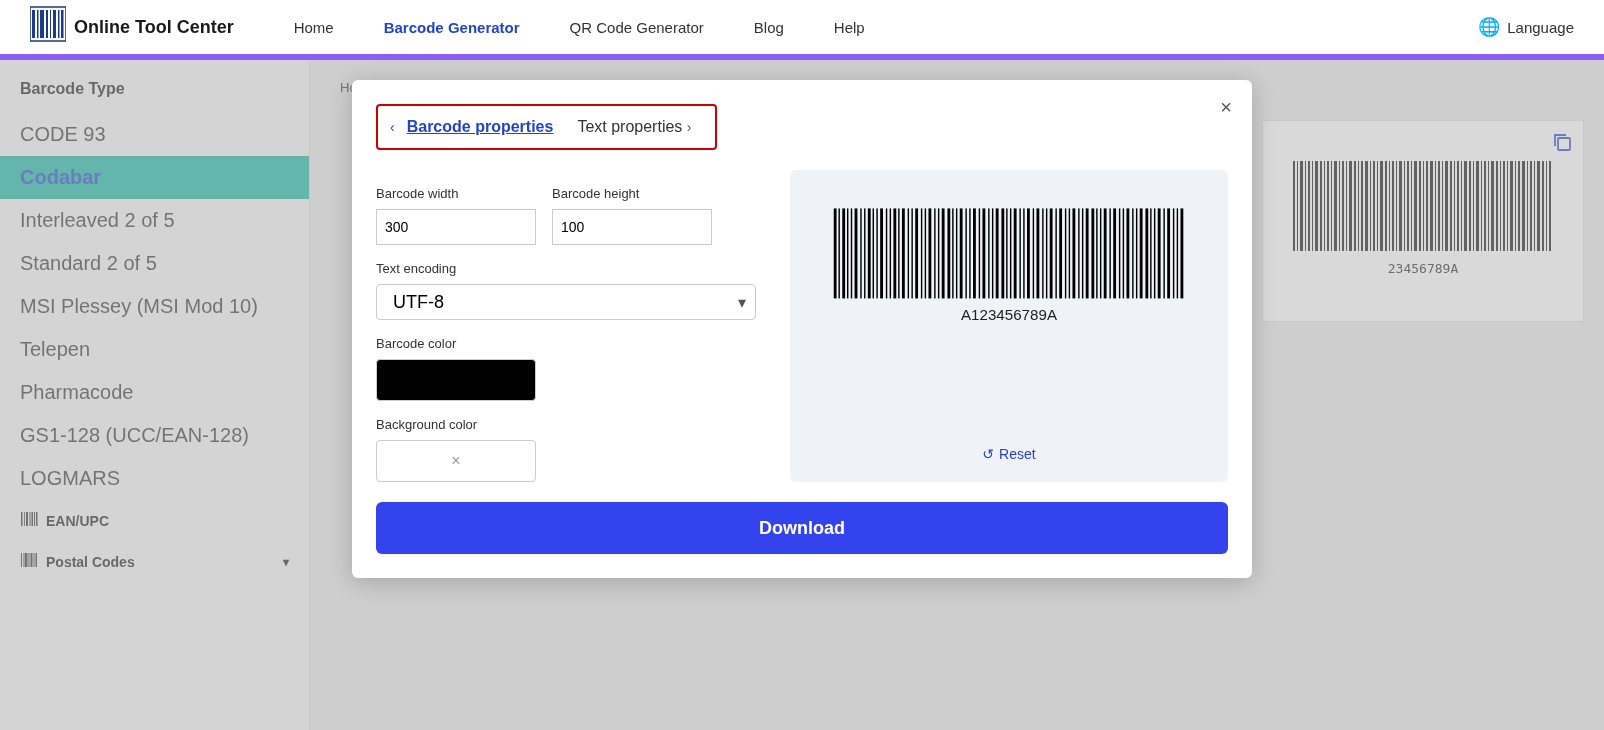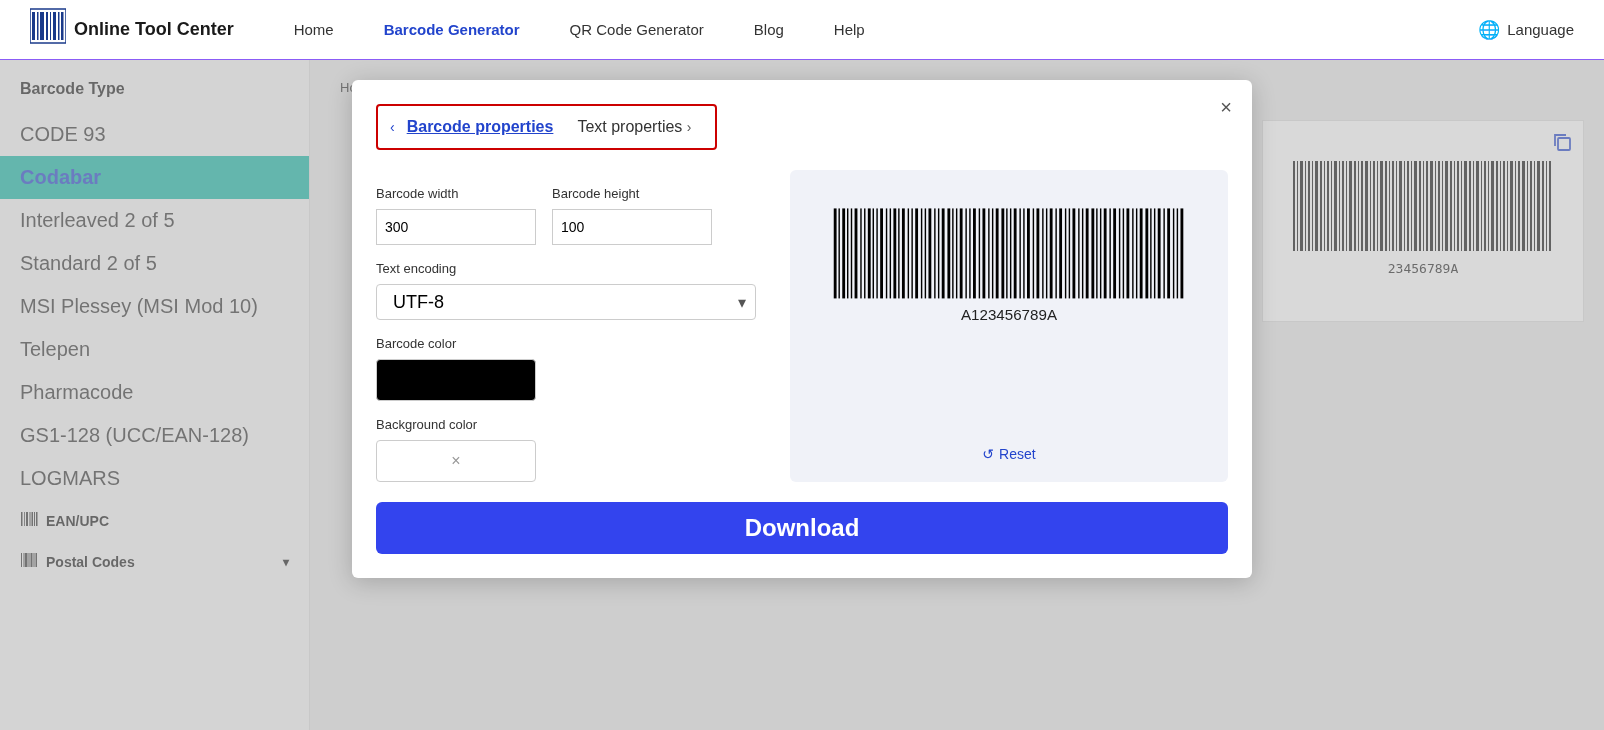--- a/index.html
+++ b/index.html
@@ -5,21 +5,21 @@
     * { box-sizing: border-box; margin: 0; padding: 0; }
     body { font-family: Arial, sans-serif; background: #e8e8e8; width: 1604px; height: 730px; overflow: hidden; position: relative; }
 
     
     .header {
       background: #fff;
       display: flex;
       align-items: center;
       padding: 8px 30px;
       height: 60px;
-      border-bottom: 1px solid #8b5cf6;
+      border-bottom: 6px solid #8b5cf6;
       position: relative;
       z-index: 1;
     }
     .header-logo {
       display: flex;
       align-items: center;
       gap: 8px;
       margin-right: 60px;
     }
     .header-logo-icon {
@@ -324,21 +324,21 @@
     }
 
     
     .download-btn {
       width: 100%;
       background: #3344ee;
       color: #fff;
       border: none;
       border-radius: 6px;
       height: 52px;
-      font-size: 24px;
+      font-size: 18px;
       font-weight: bold;
       cursor: pointer;
       margin-top: 20px;
     }
   </style>
 </head>
 <body>
 
 <div class="header">
   <div class="header-logo">

